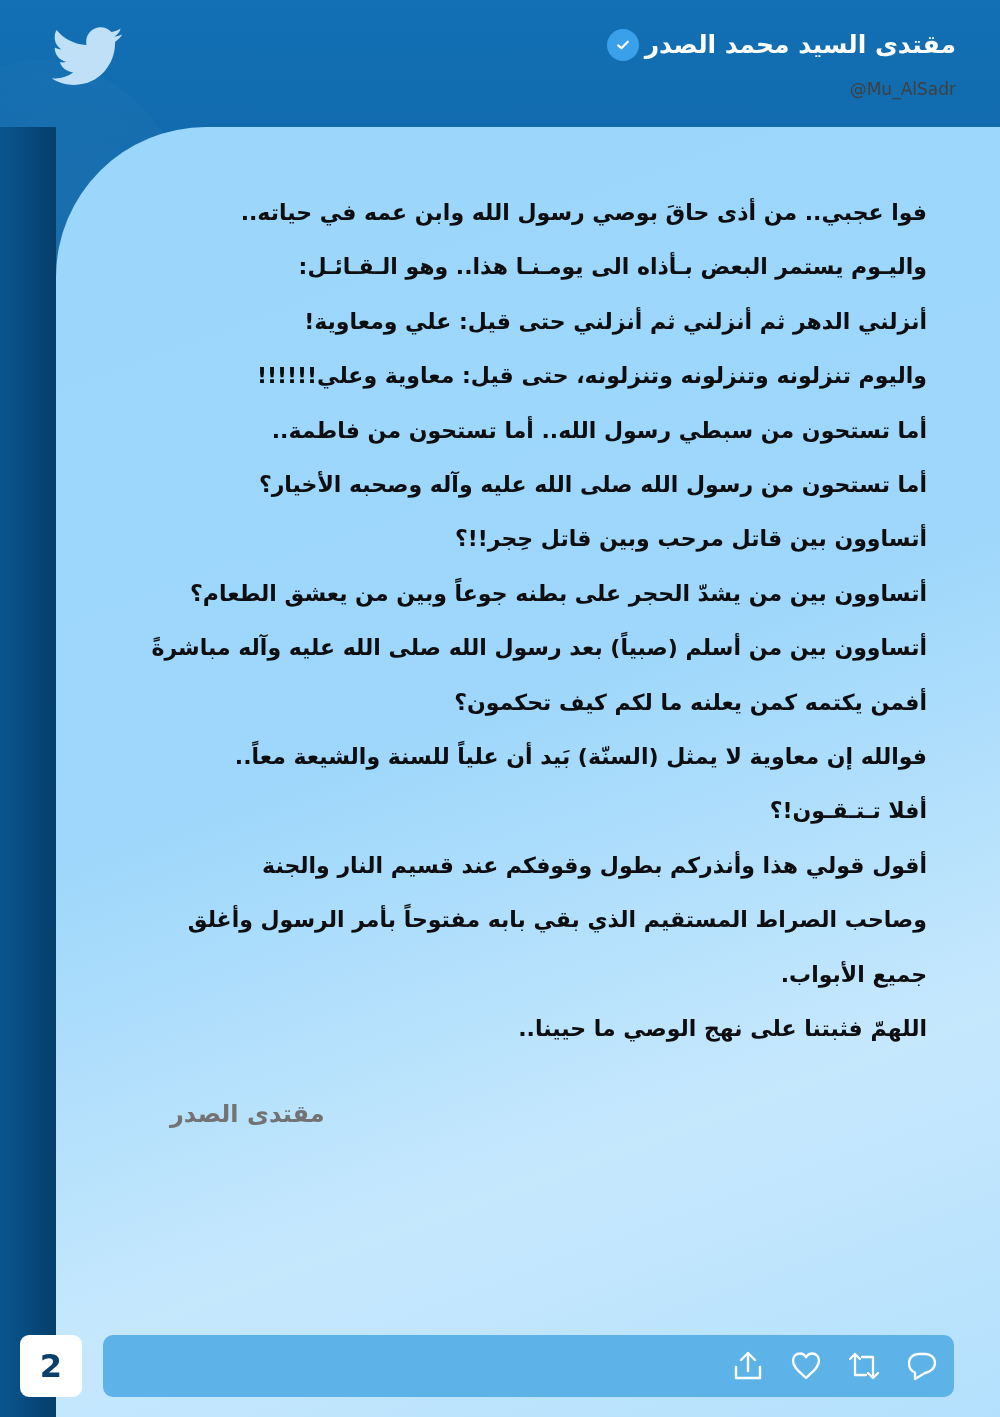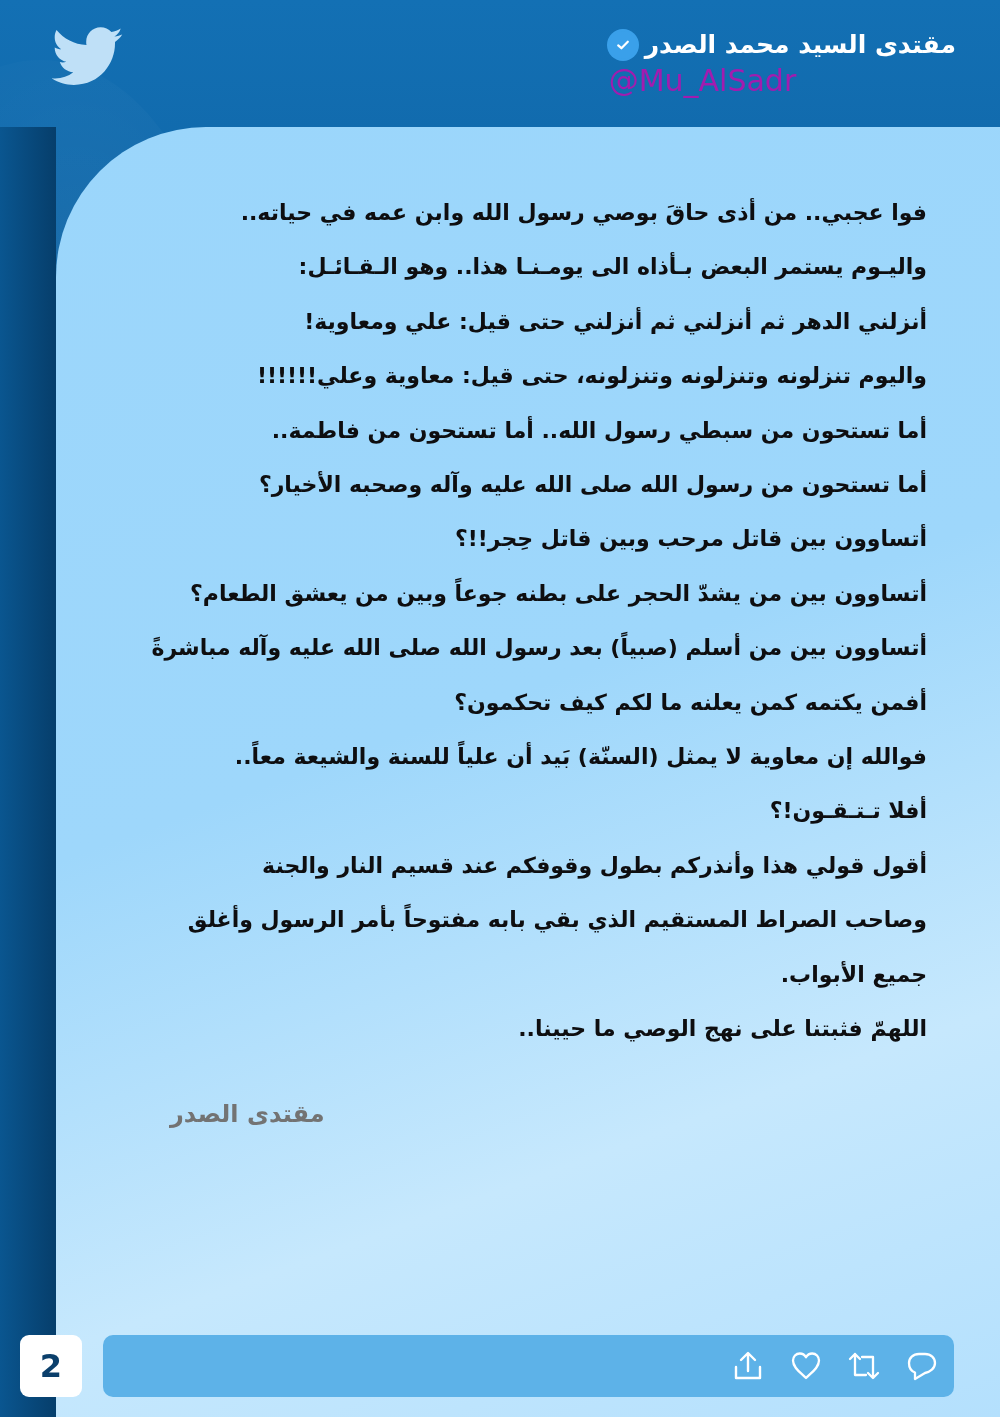--- a/index.html
+++ b/index.html
@@ -16,37 +16,37 @@
     background: radial-gradient(ellipse at 60% 40%, rgba(255,255,255,0.05), rgba(255,255,255,0) 70%);
   }
   .left-strip {
     position: absolute; left: 0; top: 127px; width: 56px; height: 1290px;
     background: linear-gradient(90deg, #0a5690 0%, #063e6b 100%);
   }
   .twitter-logo {
     position: absolute; left: 52px; top: 27px; width: 72px; height: 60px;
   }
   .header {
-    position: absolute; right: 44px; top: 30px; text-align: left; color: #fff;
+    position: absolute; right: 44px; top: 30px; text-align: right; color: #fff;
   }
   .name-row {
     display: flex; align-items: center; justify-content: flex-end; gap: 8px;
     direction: ltr;
   }
   .display-name {
     font-family: "DejaVu Sans", sans-serif; font-weight: bold; font-size: 25px;
     direction: rtl; color: #ffffff;
   }
   .verified {
     width: 28px; height: 28px; border-radius: 50%;
     background: #3aa0ea; display: flex; align-items: center; justify-content: center;
     box-shadow: 0 0 0 2px #3aa0ea;
   }
   .handle {
-    margin-top: 4px; font-size: 30px; color: #a21caf; direction: ltr;
+    margin-top: 20px; font-size: 17px; color: #404040; direction: ltr;
     font-family: "DejaVu Sans", sans-serif;
   }
   .card {
     position: absolute; left: 56px; top: 127px; width: 944px; height: 1290px;
     border-top-left-radius: 150px;
     background: linear-gradient(160deg, #9bd6fb 0%, #9ed7fb 45%, #c6e8fd 75%, #b4e0fd 100%);
   }
   .post {
     position: absolute; right: 73px; top: 186px; width: 860px;
     direction: rtl; text-align: right; color: #0e0e10;

